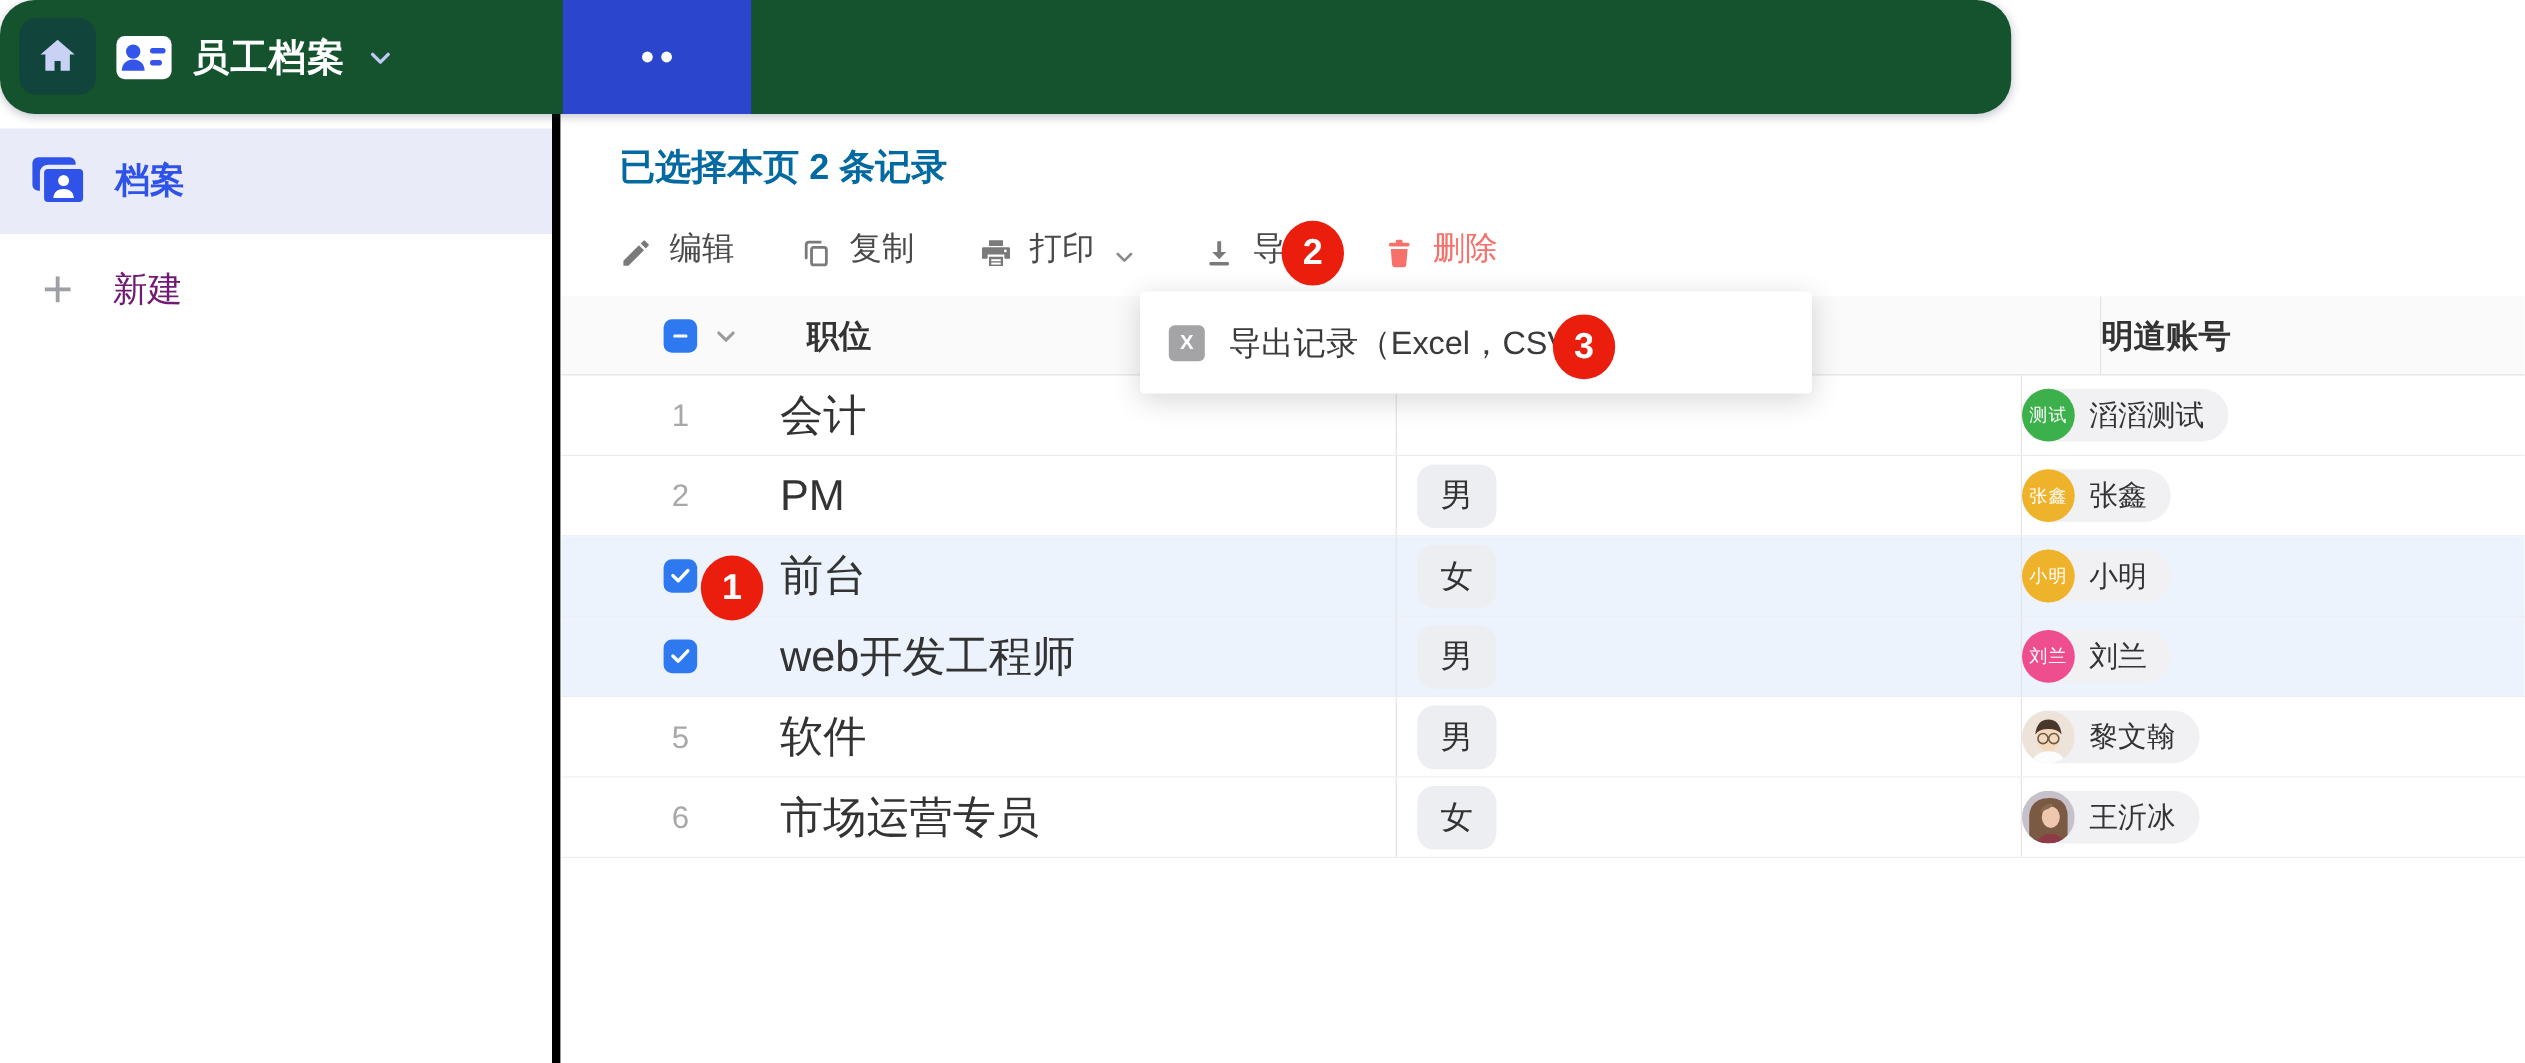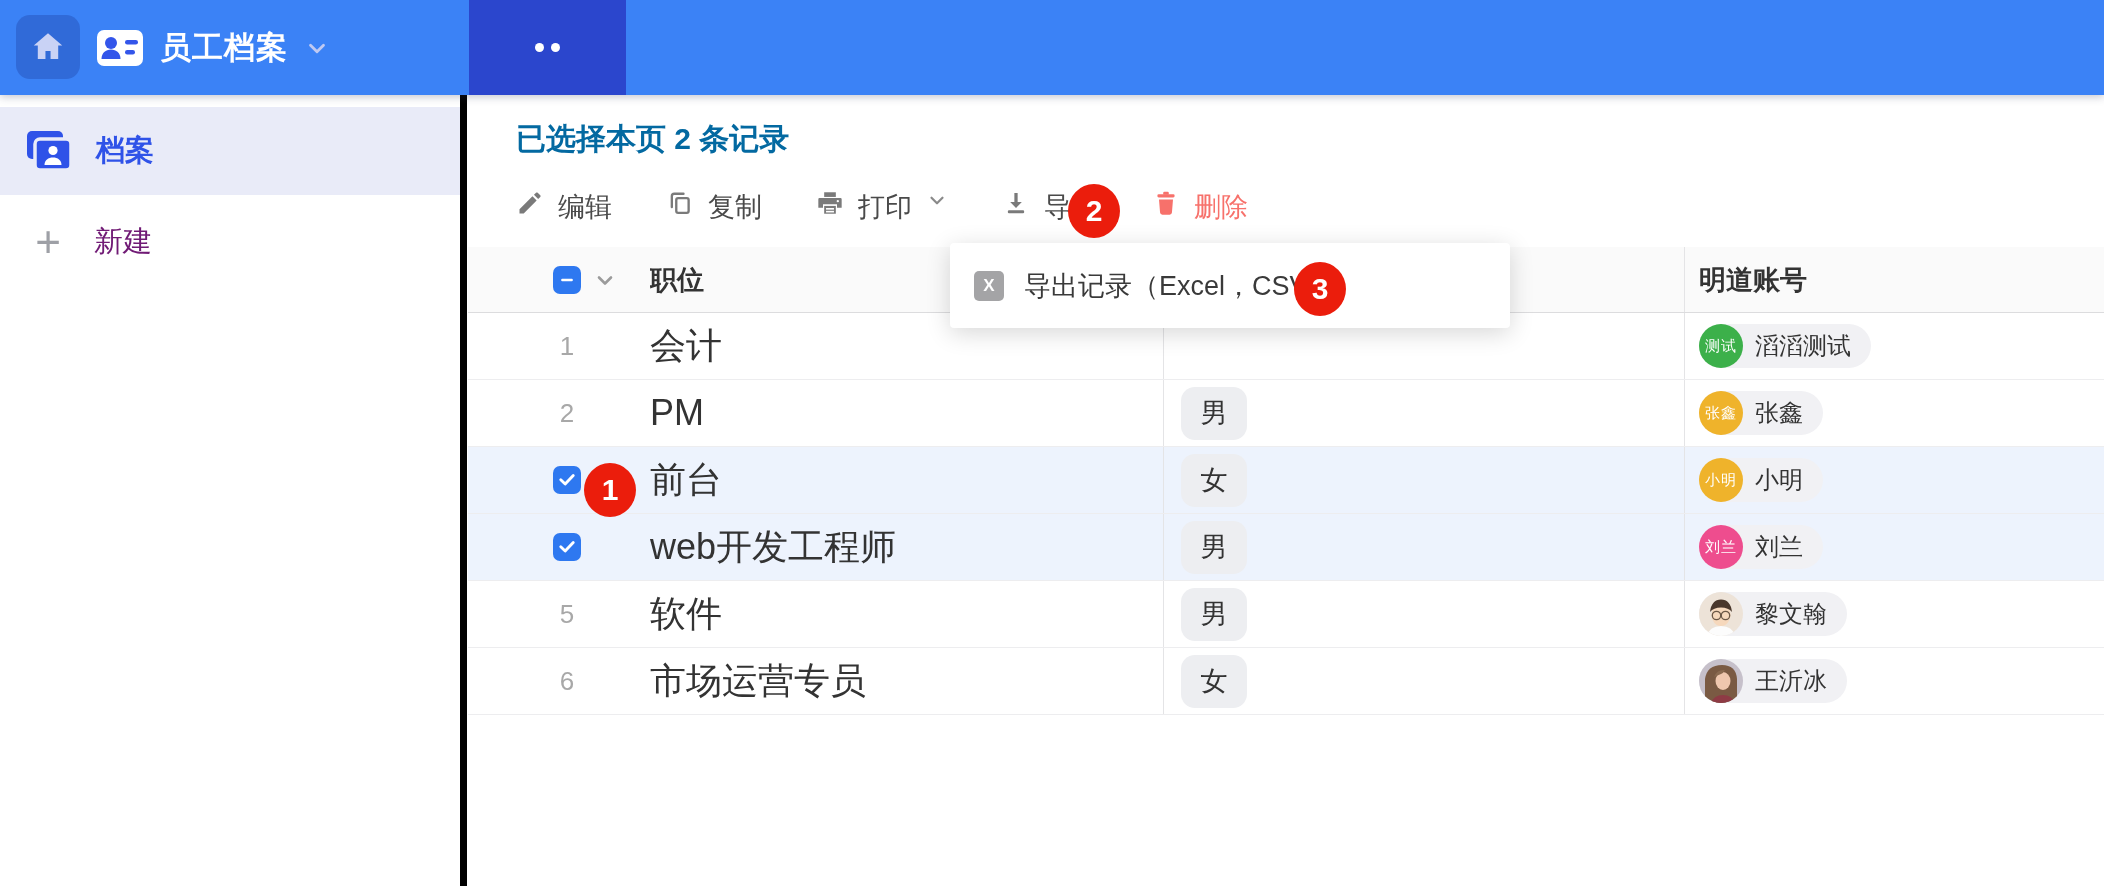--- a/index.html
+++ b/index.html
@@ -1,22 +1,22 @@
 <!DOCTYPE html>
 <html><head>
 <meta charset="utf-8">
 <style>
   * { margin:0; padding:0; box-sizing:border-box; }
   html,body { width:2104px; height:886px; overflow:hidden; }
   body { font-family:"Liberation Sans","DejaVu Sans",sans-serif; background:#fff; position:relative; }
   .page { position:absolute; inset:0; width:2104px; height:886px; }
 
   
-  .topbar { position:absolute; left:0; top:0; width:2104px; height:95px; background:#3b82f6;
-            box-shadow:0 2px 8px rgba(50,55,90,.28); z-index:40; display:flex; align-items:center; }
+  .topbar { position:absolute; left:0; top:0; width:1676px; height:95px; background:#14532d;
+            box-shadow:0 2px 8px rgba(50,55,90,.28); z-index:40; display:flex; align-items:center;border-radius:29px; }
   .home-btn { position:absolute; left:16px; top:15px; width:64px; height:64px; border-radius:14px;
               background:rgba(10,22,110,.22); display:flex; align-items:center; justify-content:center; }
   .app-chip { position:absolute; left:96px; top:0; height:95px; display:flex; align-items:center; gap:16px; }
   .app-title { color:#fff; font-size:31px; font-weight:bold; letter-spacing:1px; }
   .topbar-tab { position:absolute; left:469px; top:0; width:157px; height:95px; background:#2B46CD;
                 display:flex; align-items:center; justify-content:center; gap:7px; }
   .dot { width:9px; height:9px; border-radius:50%; background:#fff; }
 
   
   .sidebar { position:absolute; left:0; top:95px; width:467px; height:791px; background:#fff;
@@ -25,34 +25,34 @@
   .side-item.selected { background:#E9EBF8; }
   .side-item .lbl { font-size:29px; color:#701a75; }
   .side-item.selected .lbl { color:#2F52E8; font-weight:bold; }
   .side-item.new { height:78px; margin-top:8px; }
   .plus-glyph { font-size:44px; color:#9EA0A6; font-weight:300; line-height:1; width:44px; text-align:center; }
 
   
   .main { position:absolute; left:468px; top:95px; width:1636px; height:791px; background:#fff; }
   .selection-text { position:absolute; left:48px; top:24px; font-size:30px; font-weight:bold; color:#0369a1; }
   .toolbar { position:absolute; left:48px; top:88px; height:48px; display:flex; align-items:center; gap:54px; }
-  .tbtn { display:flex; align-items:flex-start; gap:14px; cursor:pointer; }
+  .tbtn { display:flex; align-items:flex-end; gap:14px; cursor:pointer; }
   .tbtn .tlbl { font-size:27px; color:#4A4A4A; }
   .tbtn.danger .tlbl { color:#F7716B; }
 
   
   .table { position:absolute; left:0; top:152px; width:1636px; }
-  .thead { display:flex; height:66px; background:#FAFAFA; border-bottom:1px solid #DCDCDE; align-items:center; }
+  .thead { display:flex; height:66px; background:#FAFAFA; border-bottom:1px solid #DCDCDE; align-items:center;gap:22px; }
   .trow { display:flex; height:67px; background:#fff; border-bottom:1px solid #EDEDEF; align-items:center; }
   .trow.sel { background:#EDF3FD; }
   .c-sel { width:182px; display:flex; align-items:center; padding-left:85px; gap:12px; flex-shrink:0; }
   .c-pos { width:513px; font-size:36px; color:#333; flex-shrink:0; overflow:hidden; white-space:nowrap; }
   .c-gen { width:521px; padding-left:17px; flex-shrink:0; align-self:stretch; display:flex; align-items:center;
            border-left:1px solid #E4E4E6; }
-  .c-acc { flex:1; padding-left:14px; align-self:stretch; display:flex; align-items:center;
+  .c-acc { flex:1; align-self:stretch; display:flex; align-items:center;
            border-left:1px solid #E4E4E6; }
   .hd { font-weight:bold; font-size:27px; color:#333; }
   .rownum { width:28px; text-align:center; font-size:26px; color:#A8A8A8; }
   .cb { width:28px; height:28px; border-radius:7px; background:#2E78F0; display:flex; align-items:center;
         justify-content:center; flex-shrink:0; cursor:pointer; }
   .cb svg { width:20px; height:20px; }
   .pill { background:#EDEEF1; border-radius:14px; height:53px; min-width:66px; padding:0 19px;
           display:inline-flex; align-items:center; justify-content:center; font-size:27px; color:#333; }
   .chip { background:#F1F1F4; border-radius:22px; height:44px; display:inline-flex; align-items:center;
           padding-right:20px; gap:12px; cursor:pointer; }

